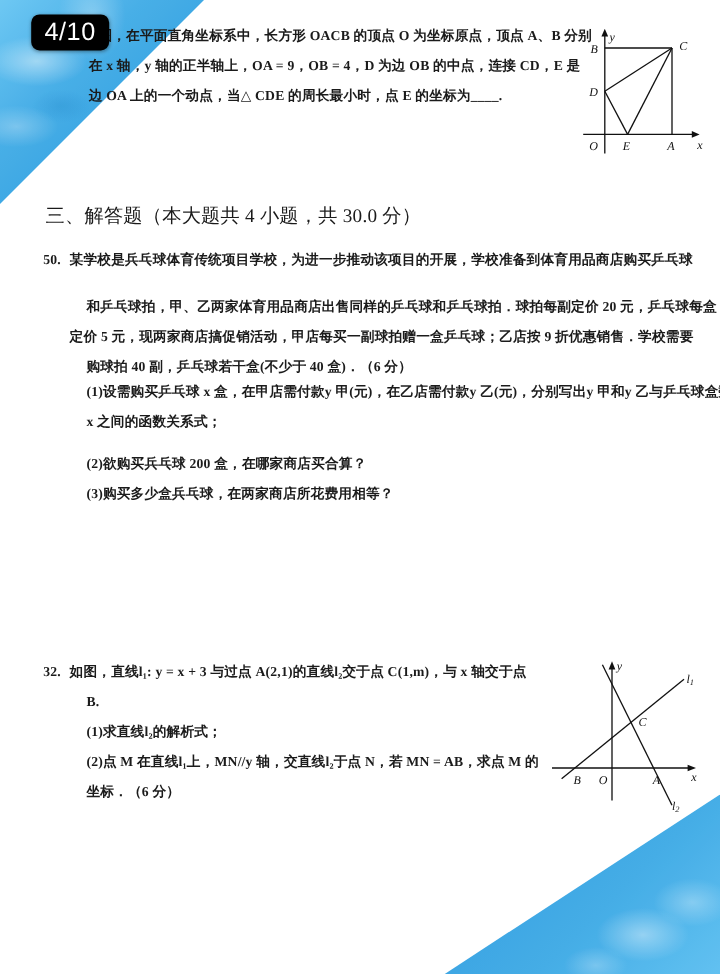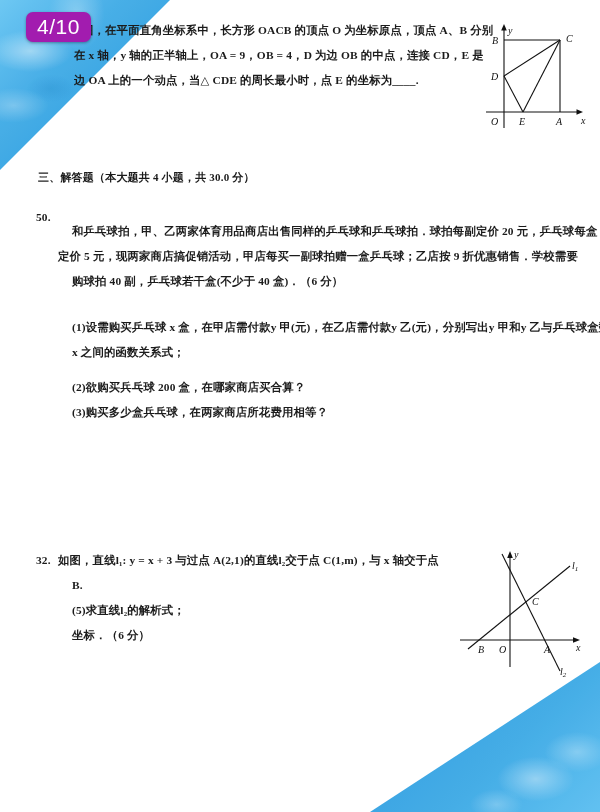--- a/index.html
+++ b/index.html
@@ -41,41 +41,41 @@
     background:
       radial-gradient(ellipse 55px 32px at 72% 78%,rgba(255,255,255,.40),transparent 70%),
       radial-gradient(ellipse 45px 28px at 90% 60%,rgba(255,255,255,.30),transparent 72%),
       radial-gradient(ellipse 38px 22px at 55% 95%,rgba(255,255,255,.25),transparent 70%);
     clip-path:polygon(100% 0,100% 100%,0 100%);
   }
 
   
   .page-badge{
     position:absolute;left:26px;top:12px;
-    background:#a21caf;color:#ffffff;
+    background:#000000;color:#ffffff;
     border-radius:7px;
     padding:4px 11px 5px 11px;
     font-family:"Liberation Sans","DejaVu Sans",sans-serif;
     font-size:21px;line-height:1;letter-spacing:.5px;
     z-index:30;
     box-shadow:0 1px 3px rgba(0,0,0,.35);
   }
 
   
   .content{position:absolute;left:0;top:0;width:600px;height:812px;z-index:10;}
   .blk{position:absolute;}
   .ln{
     font-size:11.4px;line-height:25px;
     letter-spacing:.15px;
     white-space:nowrap;
     font-weight:600;
     color:#1b1b1b;
   }
   .sec-head{
-    font-size:11px;font-weight:700;letter-spacing:.2px;white-space:nowrap;
+    font-size:16px;font-weight:400;letter-spacing:.2px;white-space:nowrap;
   }
   .q-num{font-weight:600;}
 
   
   .fig{position:absolute;}
   svg{display:block;}
   .lbl{font-family:"Liberation Serif","DejaVu Serif",serif;font-style:italic;font-size:10px;fill:#111;}
   .lbl-s{font-family:"Liberation Serif","DejaVu Serif",serif;font-style:italic;font-size:7px;fill:#111;}
 </style>
 </head>
@@ -124,20 +124,21 @@
     </div>
 
     <div class="blk" style="left:38px;top:170px;">
       <div class="sec-head">三、解答题（本大题共 4 小题，共 30.0 分）</div>
     </div>
 
     <div class="blk" style="left:36px;top:205px;">
       <div class="ln q-num">50.</div>
     </div>
     <div class="blk" style="left:58px;top:205px;">
+      <div class="ln">某学校是兵乓球体育传统项目学校，为进一步推动该项目的开展，学校准备到体育用品商店购买乒乓球</div>
       <div class="ln" style="margin-left:14px;margin-top:14px;">和乒乓球拍，甲、乙两家体育用品商店出售同样的乒乓球和乒乓球拍．球拍每副定价 20 元，乒乓球每盒</div>
       <div class="ln" style="">定价 5 元，现两家商店搞促销活动，甲店每买一副球拍赠一盒乒乓球；乙店按 9 折优惠销售．学校需要</div>
       <div class="ln" style="margin-left:14px;">购球拍 40 副，乒乓球若干盒(不少于 40 盒)．（6 分）</div>
     </div>
 
     <div class="blk" style="left:72px;top:315px;">
       <div class="ln">(1)设需购买乒乓球 x 盒，在甲店需付款y 甲(元)，在乙店需付款y 乙(元)，分别写出y 甲和y 乙与乒乓球盒数</div>
       <div class="ln">x 之间的函数关系式；</div>
       <div class="ln" style="margin-top:10px;">(2)欲购买兵乓球 200 盒，在哪家商店买合算？</div>
       <div class="ln">(3)购买多少盒兵乓球，在两家商店所花费用相等？</div>
@@ -145,21 +146,22 @@
 
     <div class="blk" style="left:36px;top:548px;">
       <div class="ln q-num">32.</div>
     </div>
     <div class="blk" style="left:58px;top:548px;">
       <div class="ln">如图，直线l₁: y = x + 3 与过点 A(2,1)的直线l₂交于点 C(1,m)，与 x 轴交于点</div>
       <div class="ln" style="margin-left:14px;">B.</div>
     </div>
 
     <div class="blk" style="left:72px;top:598px;">
-      <div class="ln">(5)求直线l₂的解析式；</div>
+      <div class="ln">(1)求直线l₂的解析式；</div>
+      <div class="ln">(2)点 M 在直线l₁上，MN//y 轴，交直线l₂于点 N，若 MN = AB，求点 M 的</div>
       <div class="ln">坐标．（6 分）</div>
     </div>
 
     <div class="fig" style="left:452px;top:545px;">
       <svg width="140" height="132" viewBox="0 0 140 132">
 
         <line x1="8" y1="95" x2="122" y2="95" stroke="#111" stroke-width="1.1"></line>
         <polygon points="128,95 121,92.2 121,97.8" fill="#111"></polygon>
 
         <line x1="58" y1="122" x2="58" y2="12" stroke="#111" stroke-width="1.1"></line>

